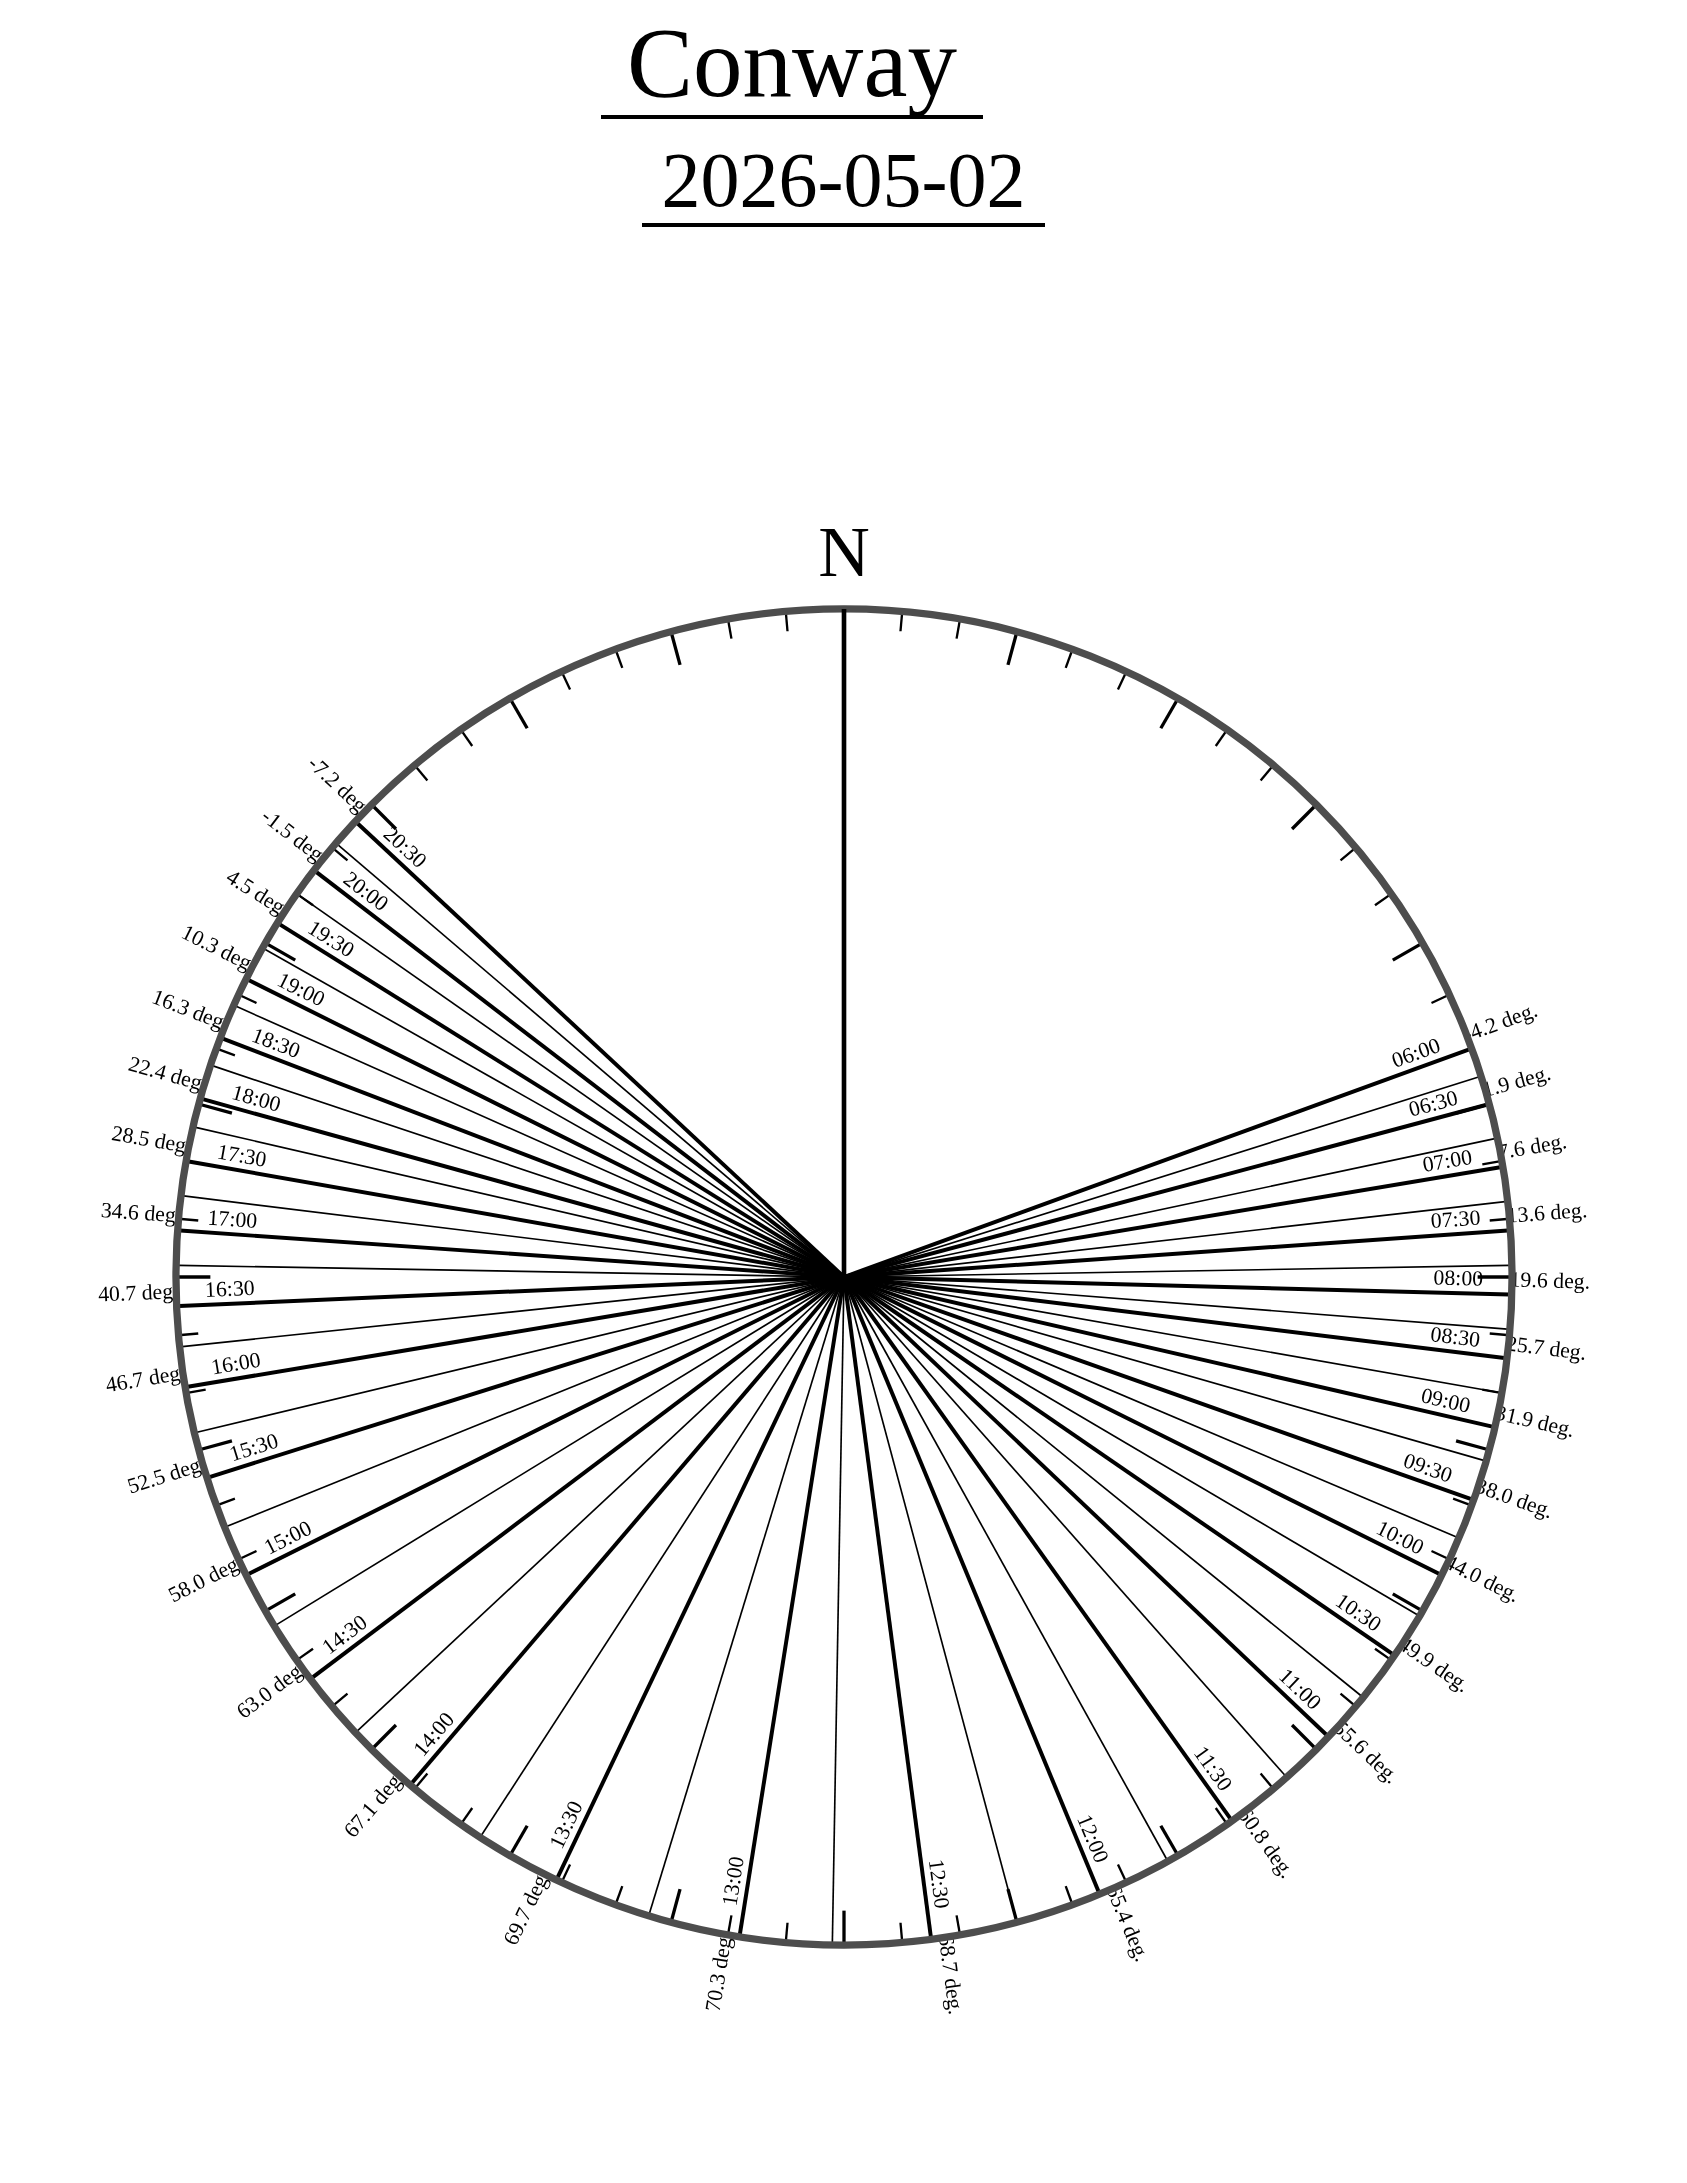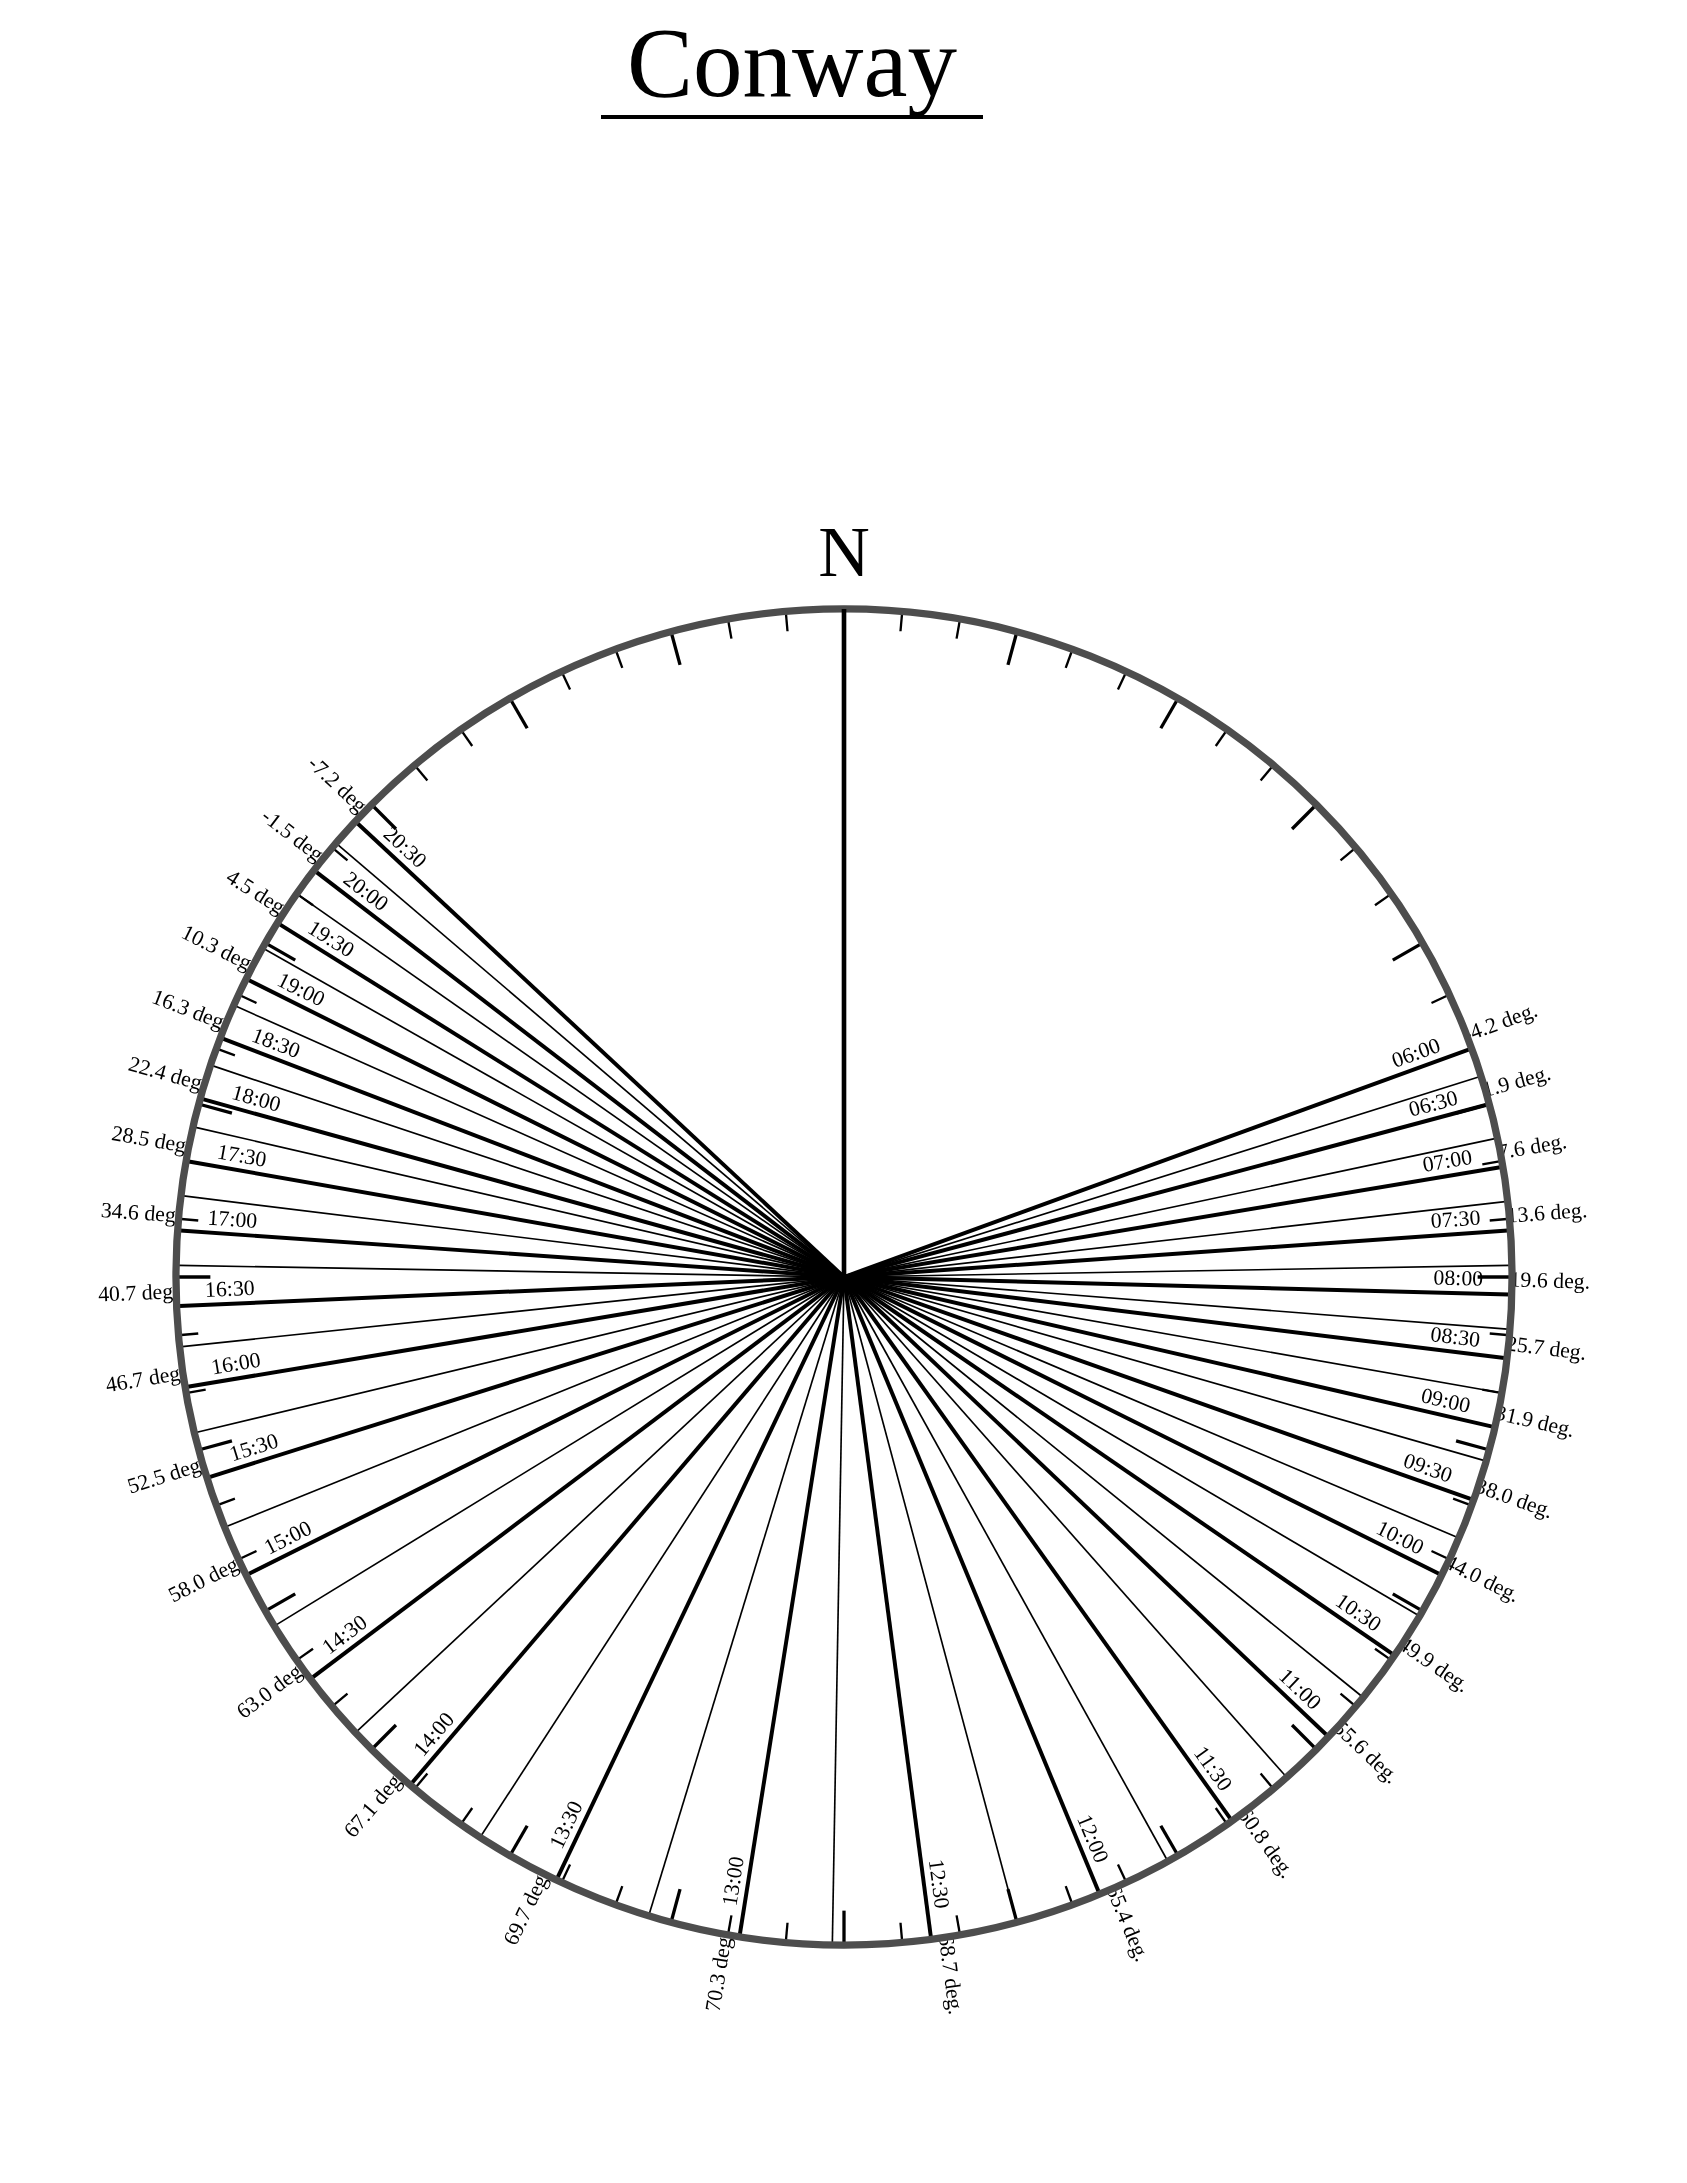--- a/index.html
+++ b/index.html
@@ -69,20 +69,23 @@
     font-size: 33px;
   }
 </style>
 </head>
 <body>
 
 <div class="page">
 
   <div class="title-block">
     <div class="title">Conway</div>
+    <div class="subtitle-wrap">
+      <div class="subtitle">2026-05-02</div>
+    </div>
   </div>
 
   <div class="compass-wrap">
     <svg class="compass" id="compass-svg" width="1568" height="1680" viewBox="0 0 2370 2540">
       <g id="ticks-layer">
           <line x1="1185.0" y1="312.0" x2="1185.0" y2="264.0" stroke="#000" stroke-width="5"></line>
           <line x1="1270.4" y1="293.7" x2="1272.7" y2="267.8" stroke="#000" stroke-width="3.5"></line>
           <line x1="1355.2" y1="304.9" x2="1359.7" y2="279.3" stroke="#000" stroke-width="3.5"></line>
           <line x1="1432.9" y1="344.6" x2="1445.4" y2="298.3" stroke="#000" stroke-width="5"></line>
           <line x1="1520.2" y1="349.1" x2="1529.1" y2="324.7" stroke="#000" stroke-width="3.5"></line>

